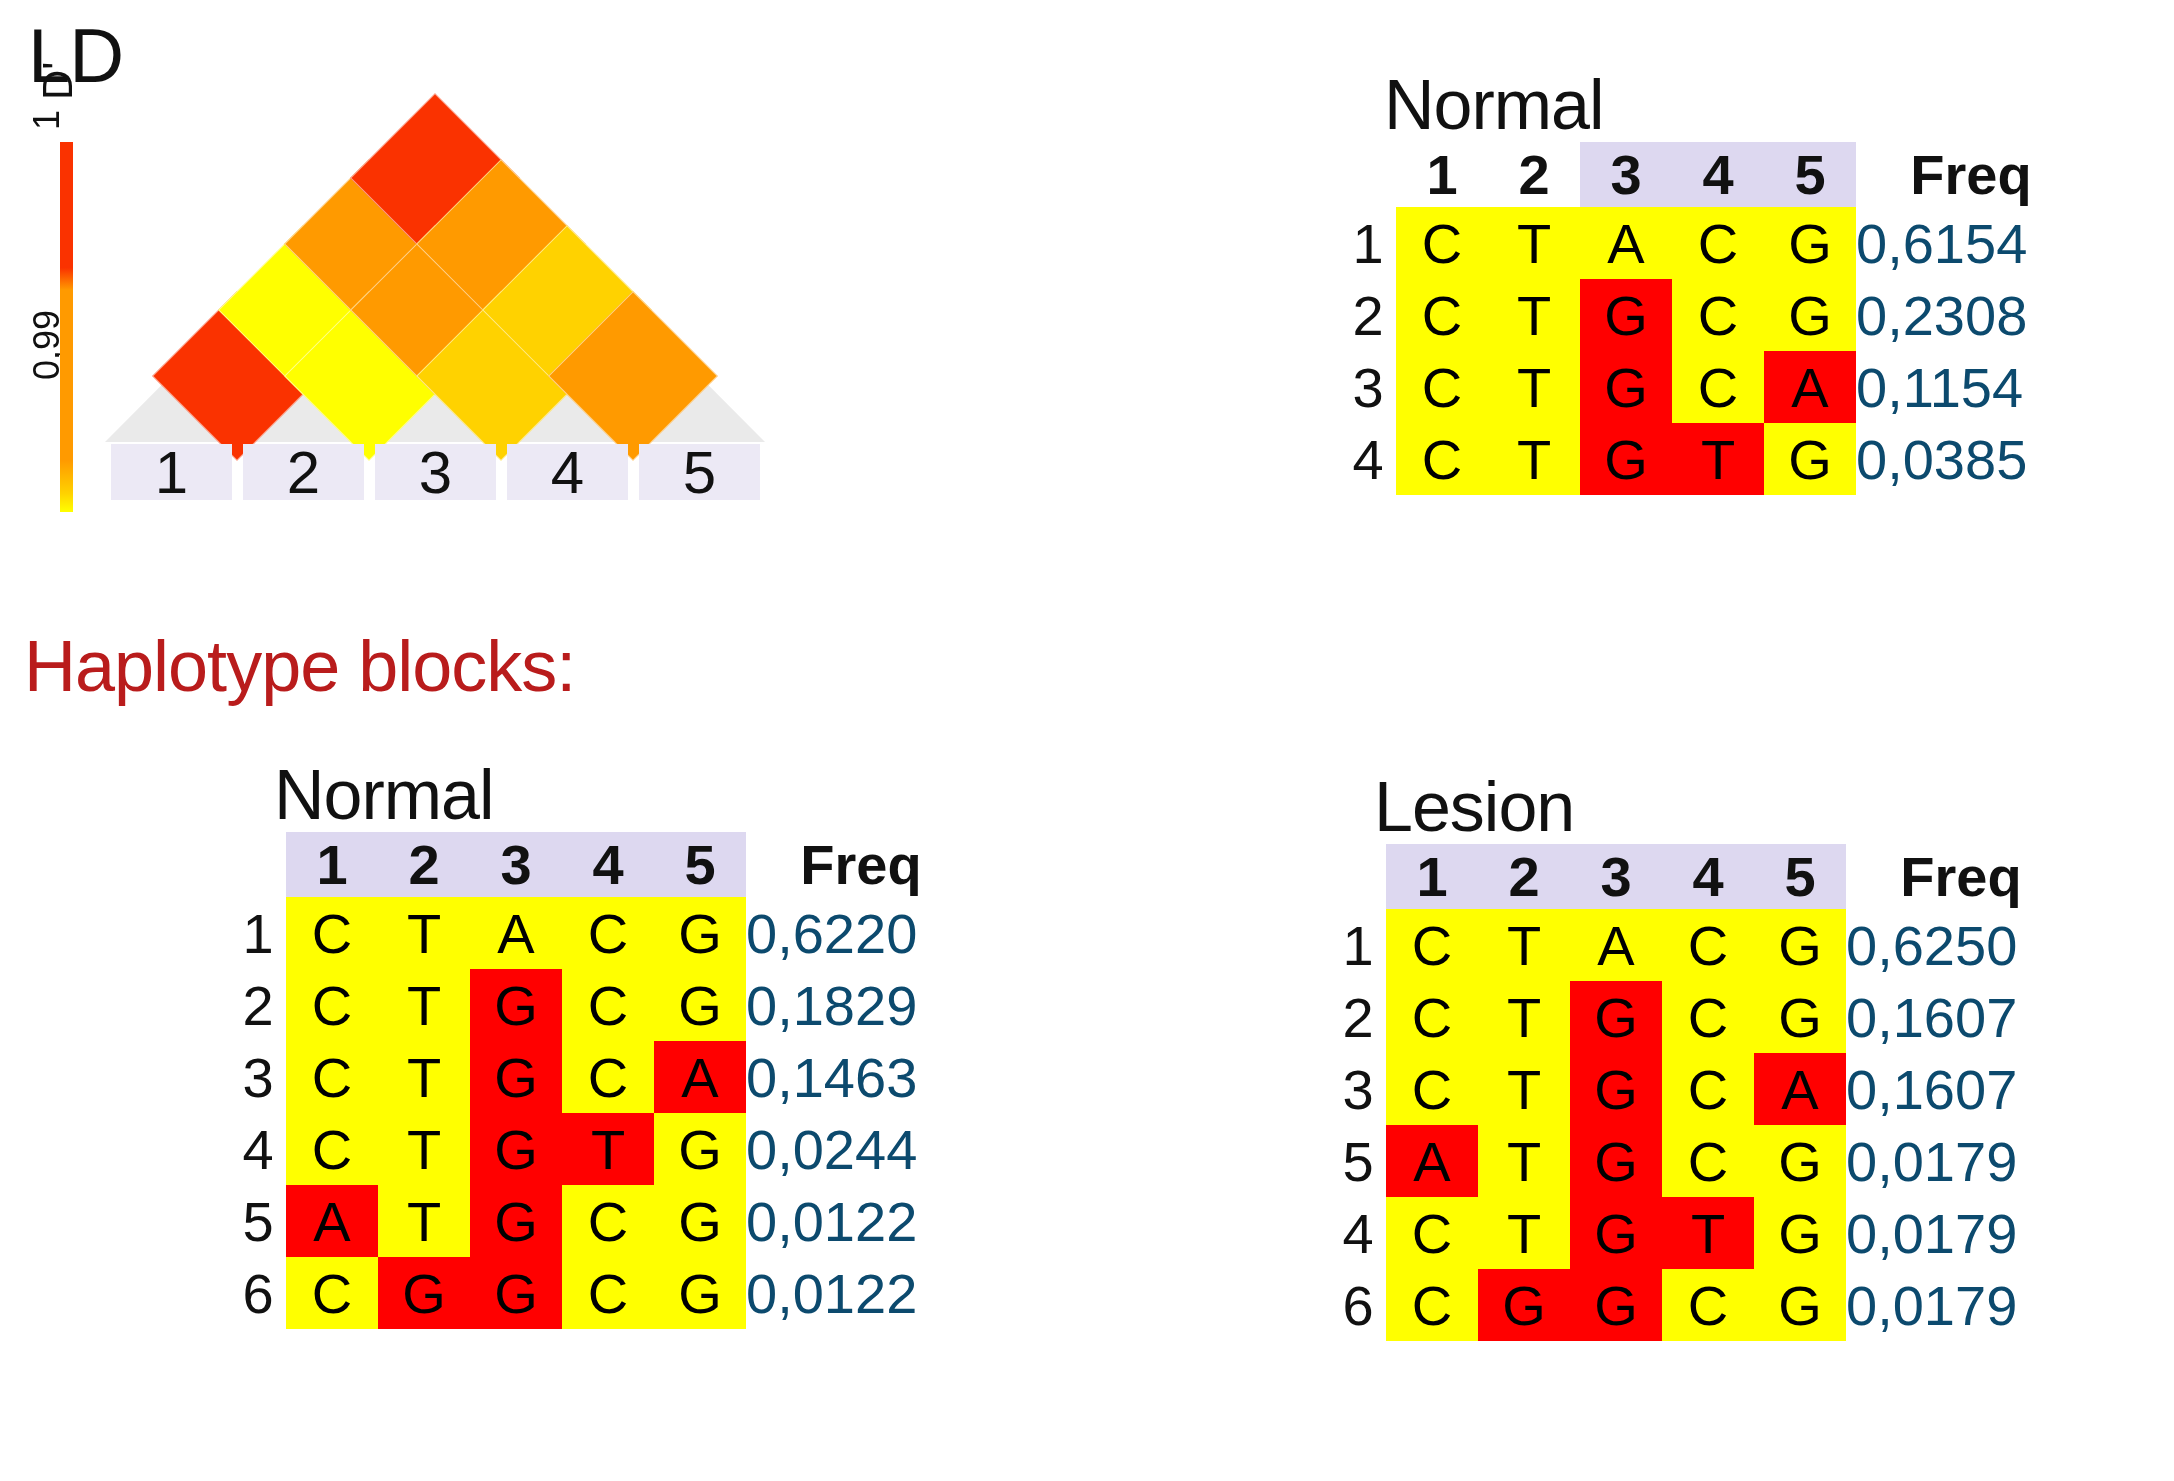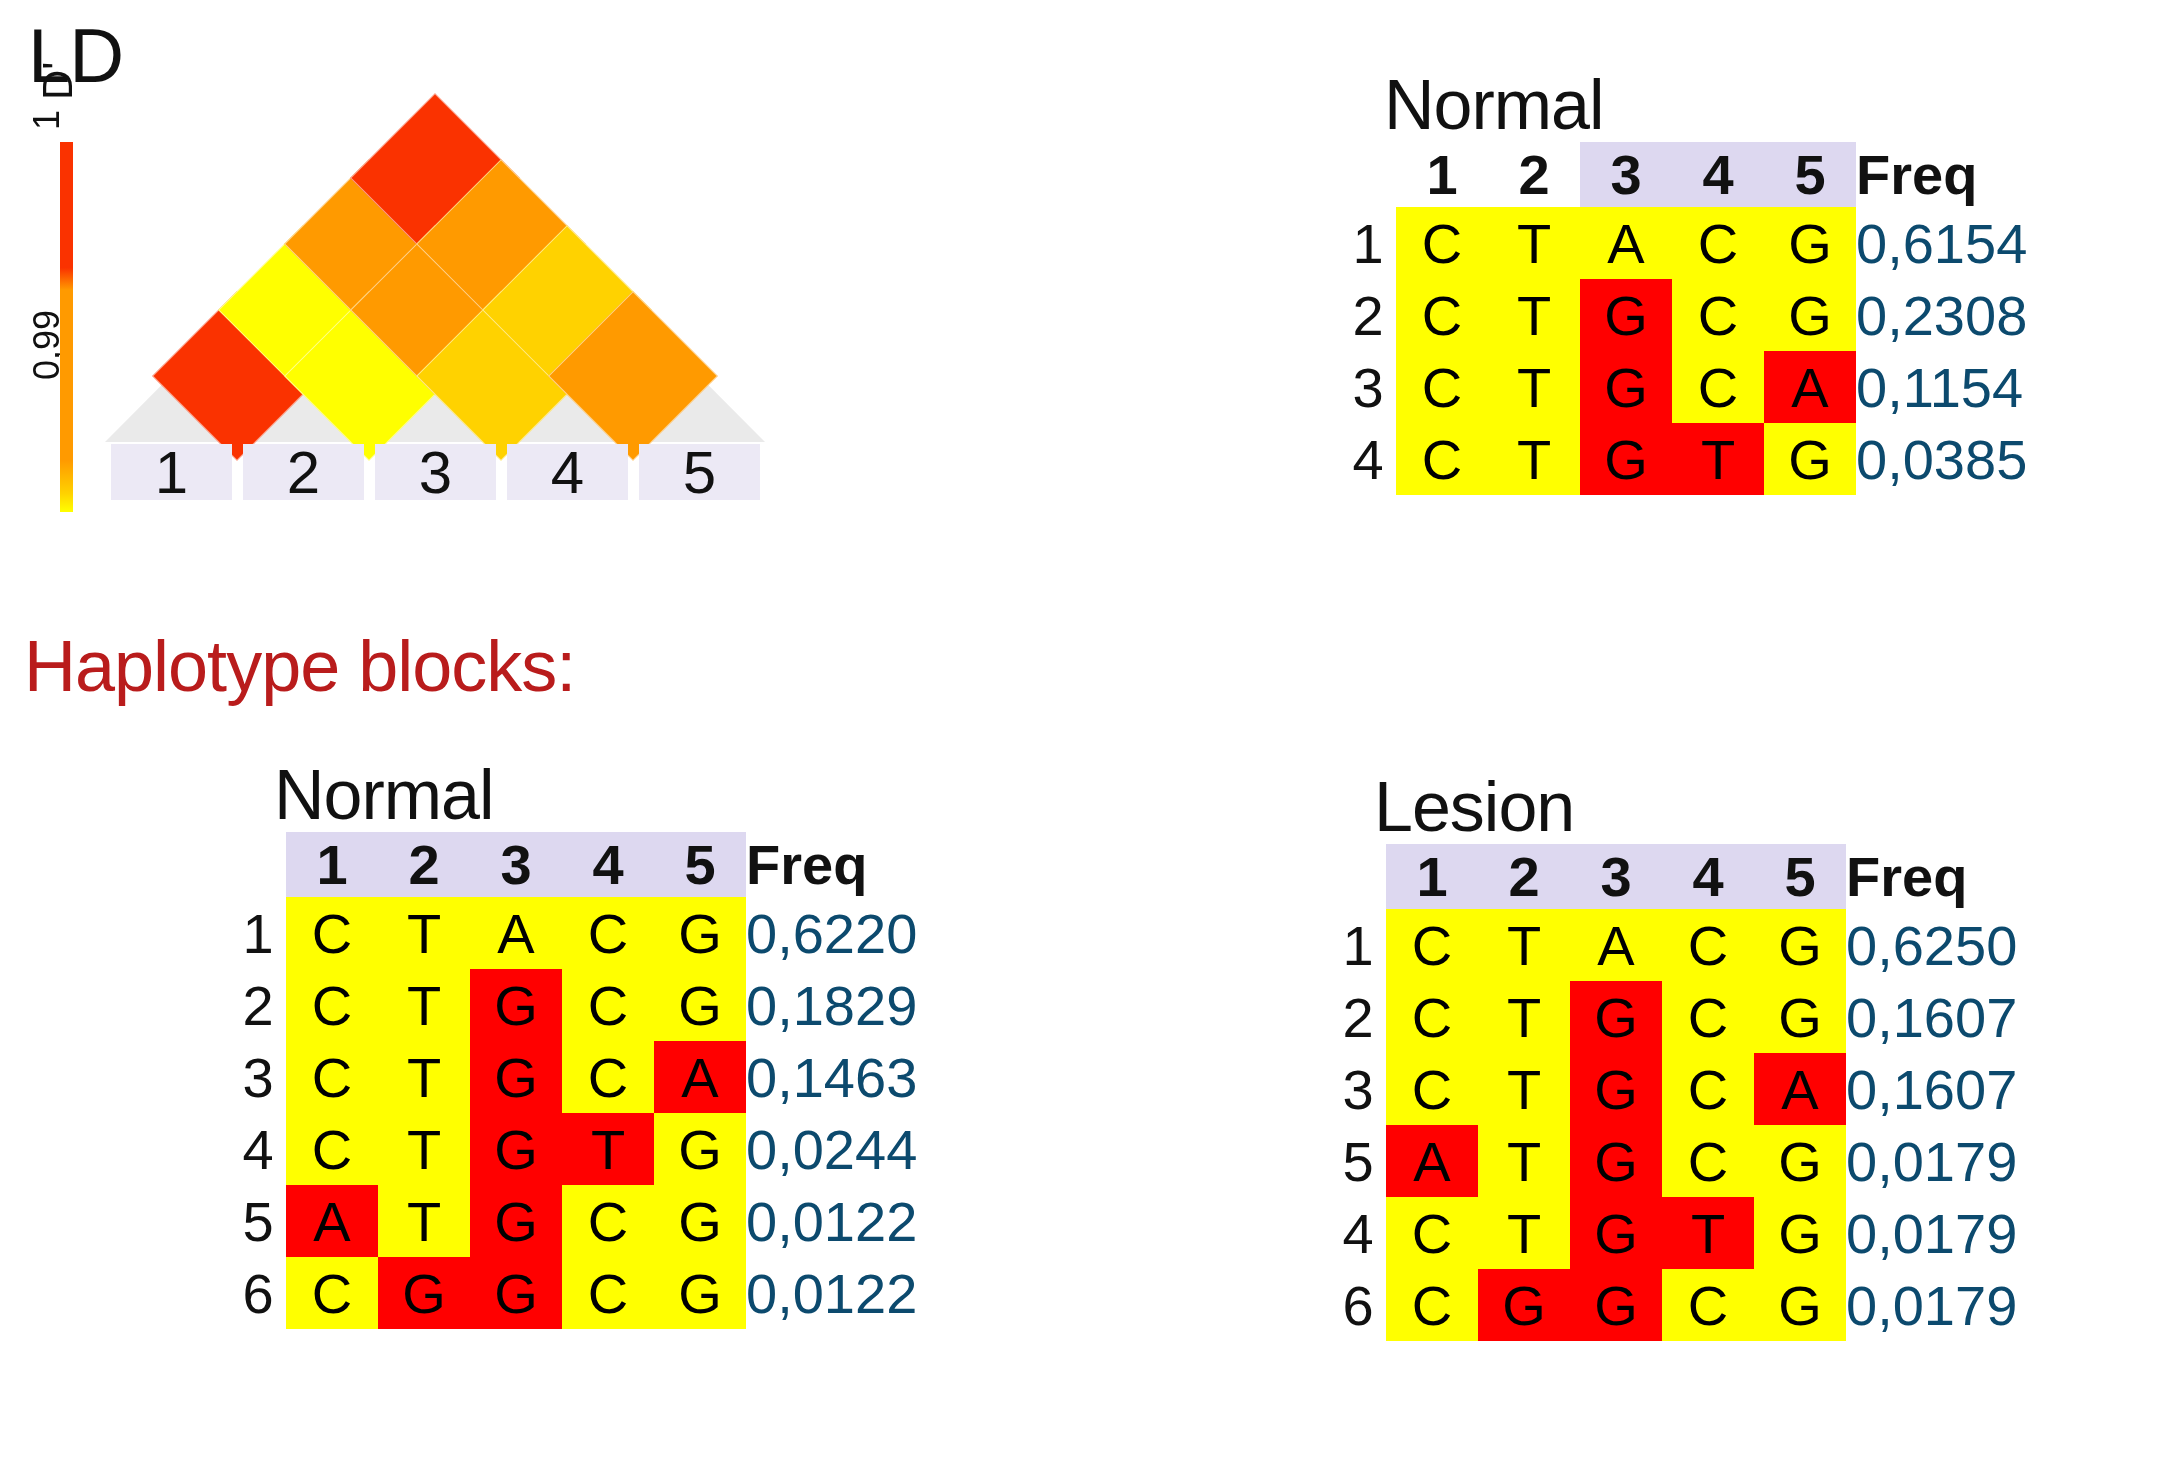--- a/index.html
+++ b/index.html
@@ -40,21 +40,21 @@
   
   .hap-block{position:absolute;}
   .hap-title{font-size:70px;color:#111;line-height:1;margin:0 0 2px 44px;letter-spacing:-1px;}
   .hap-table{border-collapse:collapse;}
   .hap-table td,.hap-table th{padding:0;margin:0;}
   .rowlabel{width:56px;text-align:center;font-size:56px;color:#111;background:#fff;
             padding-right:10px;}
   .colhdr{width:92px;height:64px;text-align:center;font-size:56px;color:#111;
           background:#ddd8f0;}
   .colhdr.plain{background:#ffffff;}
-  .freqhdr{font-size:56px;color:#111;text-align:left;background:#fff;padding-left:24px;
+  .freqhdr{font-size:56px;color:#111;text-align:center;background:#fff;padding-left:24px;
            width:230px;}
   .allele{width:92px;height:72px;text-align:center;font-size:56px;color:#000;
           background:#ffff00;}
   .allele.hl{background:#ff0000;}
   .freq{font-size:56px;color:#0c4a6e;text-align:left;background:#fff;padding-left:26px;
         white-space:nowrap;}
 </style>
 </head>
 <body>
 

